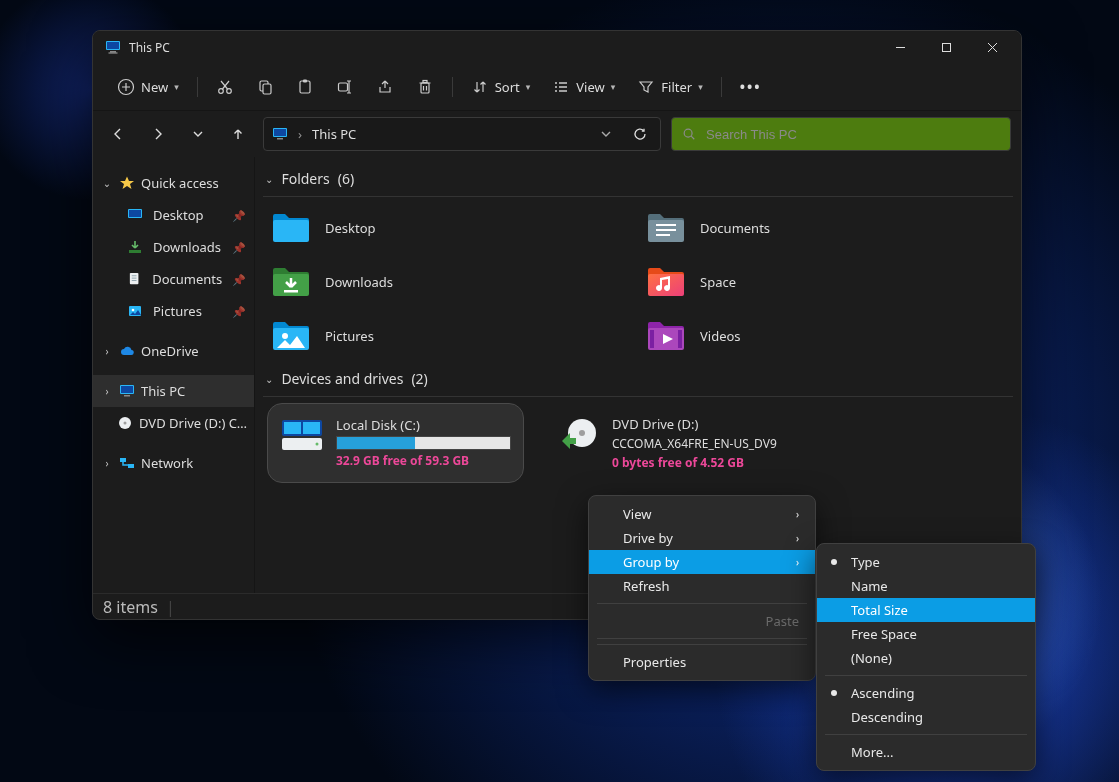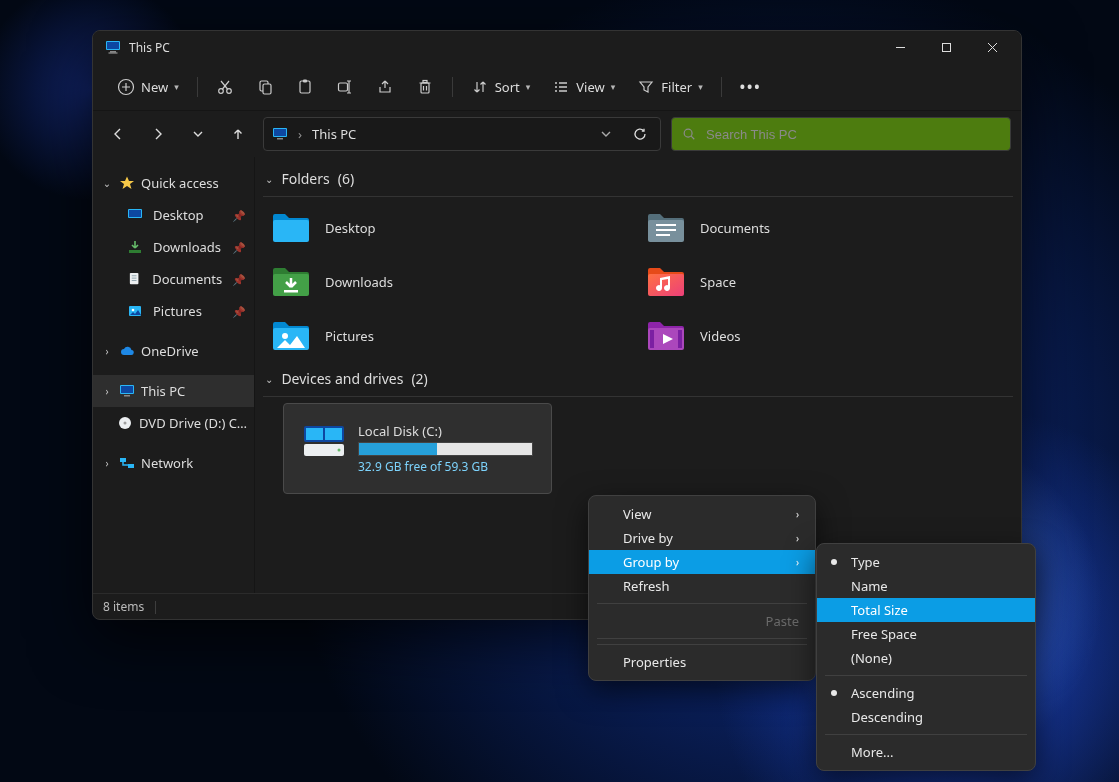--- a/index.html
+++ b/index.html
@@ -66,30 +66,30 @@
   .content{ flex:1; overflow:auto; padding:4px 8px 8px 8px; background:#1c1c1c;}
   .group-header{display:flex; align-items:center; gap:8px; padding:8px 2px; color:#ddd; font-size:14px;}
   .group-header .chev{font-size:10px; opacity:.85;}
   .group-sep{height:1px;background:#333;margin:0 0 6px 0;}
   .folders-grid{ display:grid; grid-template-columns: 1fr 1fr; gap:4px 4px; padding-left:4px;}
   .folder-item{ display:flex; align-items:center; gap:14px; height:50px; padding-left:4px; border-radius:4px;}
   .folder-icon{width:40px;height:36px;}
   .folder-name{font-size:13px;}
 
   .drives-grid{ display:flex; gap:20px; padding-left:4px; }
-  .drive{ display:flex; gap:12px; padding:18px; border-radius:4px;margin-left:16px;}
+  .drive{ display:flex; gap:12px; padding:12px; border-radius:15px;}
   .drive.selected{ background:#2f2f2f; border:1px solid #4a4a4a;}
   .drive-icon{width:44px;height:38px;}
   .drive-meta{display:flex; flex-direction:column; gap:2px; font-size:12px;}
   .drive-name{font-size:13px;}
   .drive-bar{width:175px; height:14px; background:#e6e6e6; border:1px solid #444; position:relative;}
   .drive-bar .fill{position:absolute; left:0; top:0; bottom:0; background:#26a0da;}
-  .drive-free{color:#7dd3fc;}
-
-  .statusbar{ height:26px; border-top:1px solid #2b2b2b; display:flex; align-items:center; padding:0 10px; font-size:12px; color:#bbb;}
+  .drive-free{color:#ec4899;font-weight:bold;}
+
+  .statusbar{ height:26px; border-top:1px solid #2b2b2b; display:flex; align-items:center; padding:0 10px; font-size:16px; color:#bbb;}
   .statusbar .sp{flex:1;}
   .viewbtn{ width:24px; height:20px; border:1px solid #555; margin-left:4px; display:flex; align-items:center; justify-content:center; border-radius:2px; background:#232323;}
   .viewbtn.active{background:#3a3a3a;}
 
   
   .ctxmenu{ position:absolute; background:#2b2b2b; border:1px solid #404040; border-radius:8px; box-shadow:0 10px 30px rgba(0,0,0,0.6); padding:6px 0; min-width:220px; font-size:13px; z-index:100;}
   .ctxmenu .mi{display:flex; align-items:center; padding:6px 16px 6px 34px; height:24px; position:relative; color:#e8e8e8;}
   .ctxmenu .mi.disabled{color:#6a6a6a;justify-content:flex-end;}
   .ctxmenu .mi .sub{margin-left:auto; font-size:10px;}
   .ctxmenu .mi.highlight{ background:#0b9de5; color:#fff;}
@@ -500,20 +500,34 @@
               </svg>
             </span>
           <div class="drive-meta">
             <span class="drive-name">Local Disk (C:)</span>
             <div class="drive-bar">
                 <div class="fill" id="cfill" style="width: 45%;"></div>
               </div>
             <span class="drive-free">32.9 GB free of 59.3 GB</span>
           </div>
         </div>
+        <div class="drive">
+          <span class="drive-icon">
+              <svg viewBox="0 0 44 38">
+                <circle cx="26" cy="18" r="14" fill="#eceff1"></circle>
+                <circle cx="26" cy="18" r="3" fill="#9e9e9e"></circle>
+                <path d="M6 26l8-8v5h6v6h-6v5z" fill="#43a047"></path>
+              </svg>
+            </span>
+          <div class="drive-meta">
+            <span class="drive-name">DVD Drive (D:)</span>
+            <span>CCCOMA_X64FRE_EN-US_DV9</span>
+            <span class="drive-free">0 bytes free of 4.52 GB</span>
+          </div>
+        </div>
       </div>
     </div>
   </div>
 
   <div class="statusbar">
     <span>8 items</span>
     <span style="margin:0 8px; color:#444;">|</span>
     <span class="sp"></span>
     <div class="viewbtn">
         <svg viewBox="0 0 16 12" width="14" height="11">

